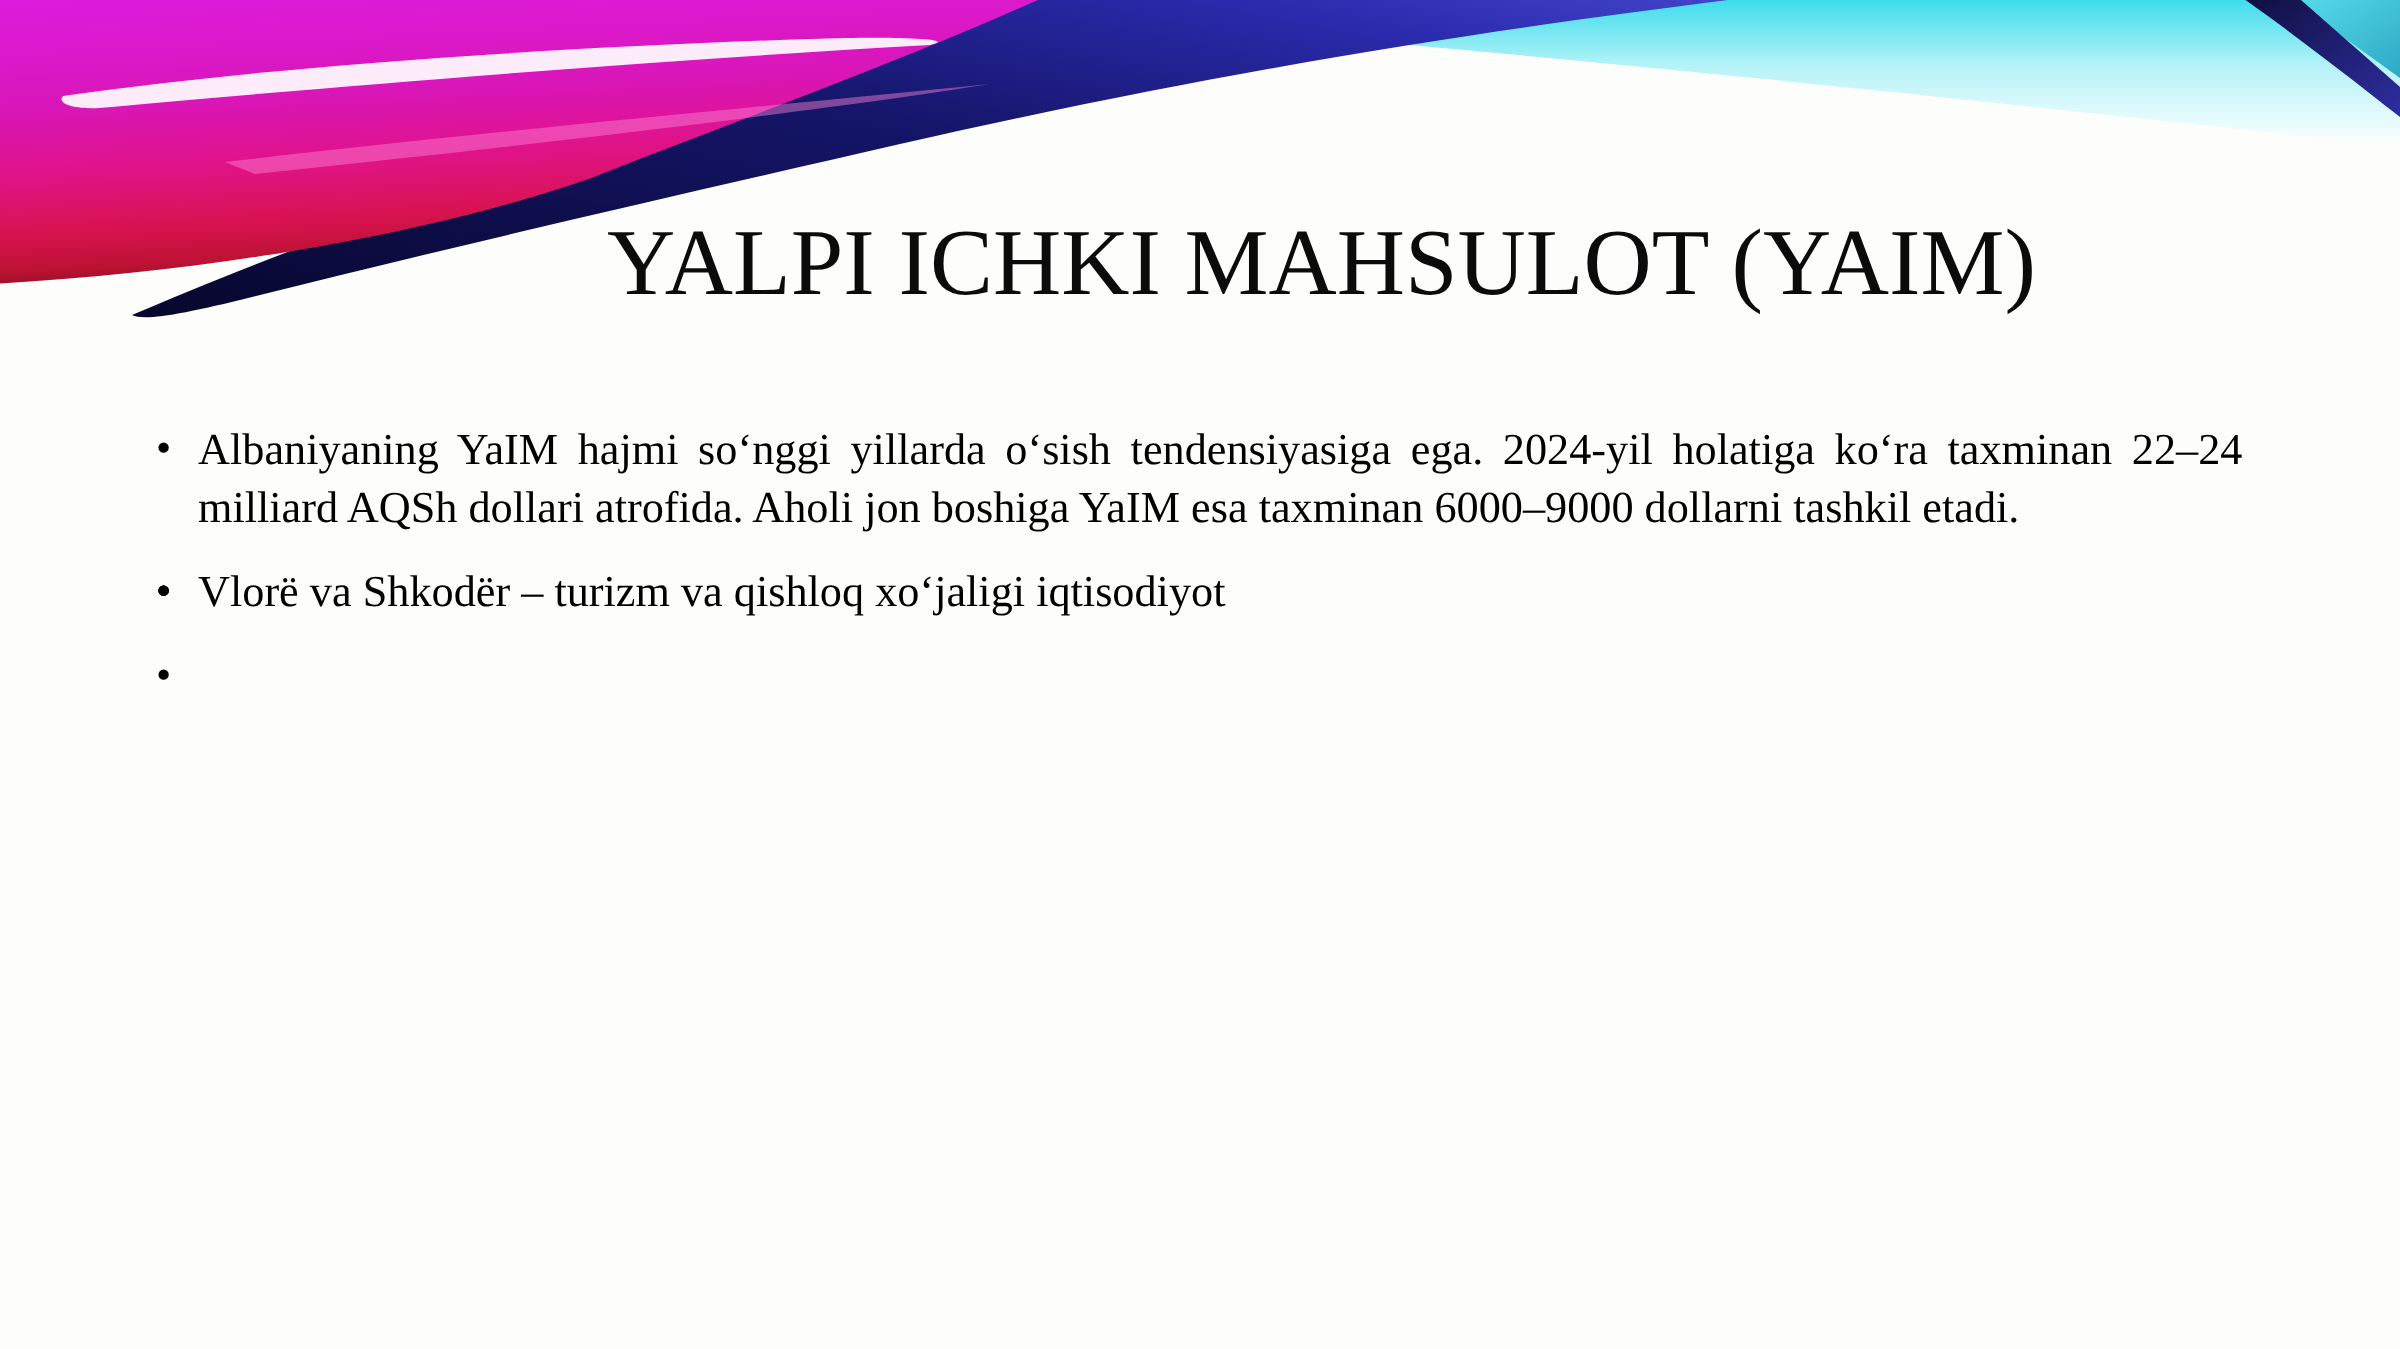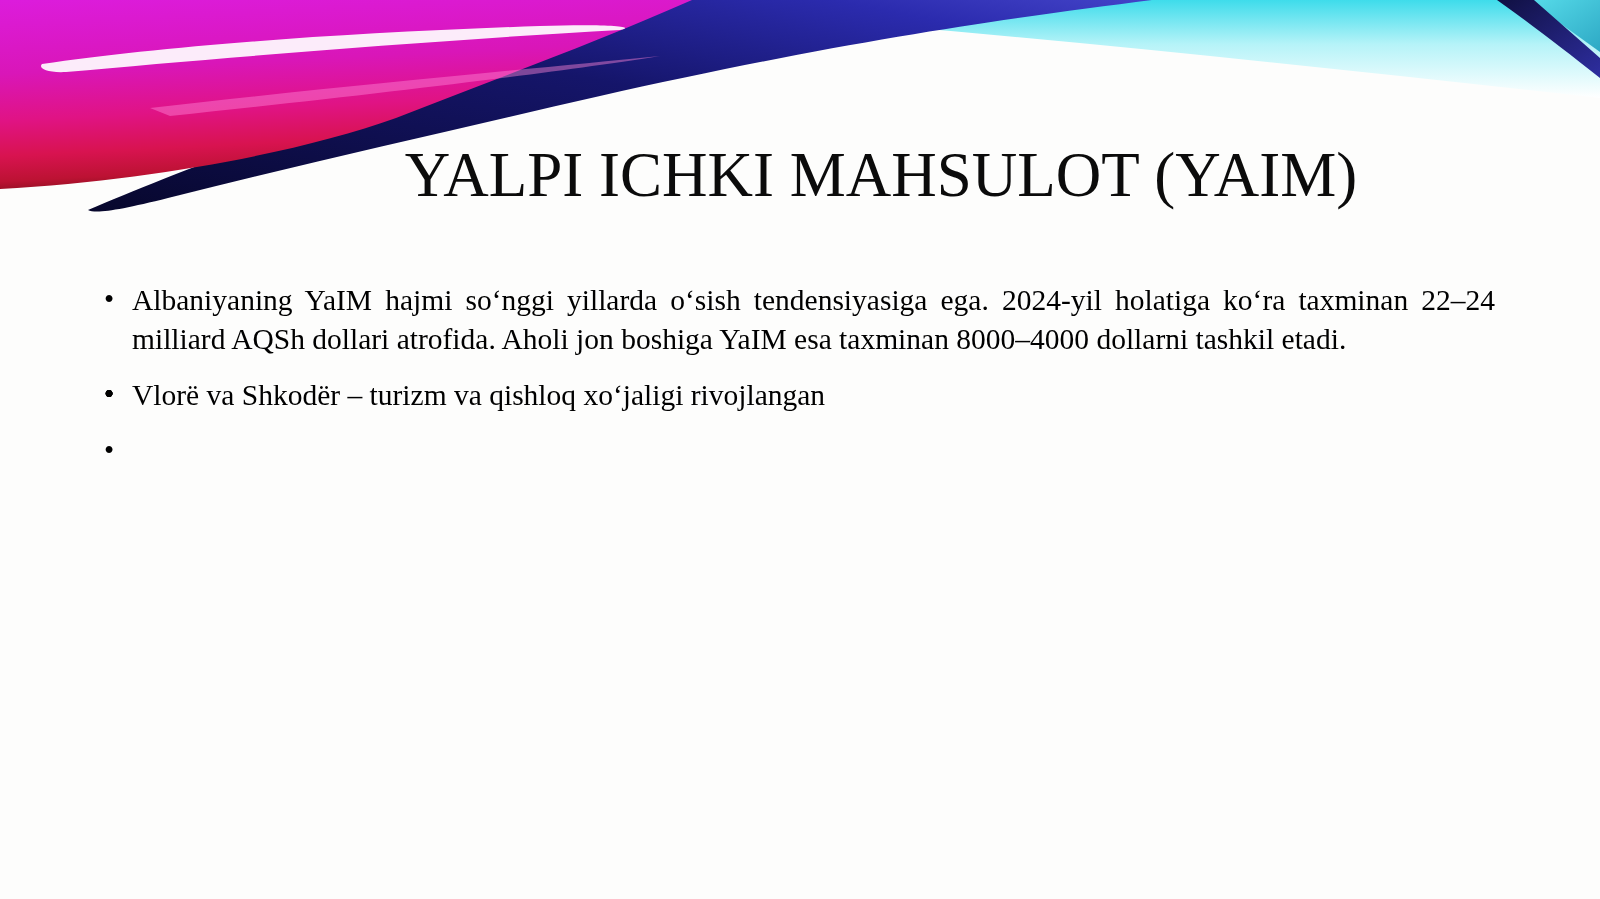--- a/index.html
+++ b/index.html
@@ -88,34 +88,34 @@
     <path d="M 1528,0 L 1600,0 L 1600,52 Z" fill="url(#gTeal)"></path>
     <path d="M 1497,0 L 1534,0 L 1600,58 L 1600,78 C 1562,48 1528,22 1497,0 Z" fill="url(#gStripe)"></path>
   </svg>
 
   <div class="slide-title">YALPI ICHKI MAHSULOT (YAIM)</div>
 
   <div class="bullets">
     <ul>
       <li>
         <span class="dot">•</span>
-        <span>Albaniyaning YaIM hajmi so‘nggi yillarda o‘sish tendensiyasiga ega. 2024-yil holatiga ko‘ra taxminan 22–24 milliard AQSh dollari atrofida. Aholi jon boshiga YaIM esa taxminan 8000–4000 dollarni tashkil etadi.</span>
+        <span>Albaniyaning YaIM hajmi so‘nggi yillarda o‘sish tendensiyasiga ega. 2024-yil holatiga ko‘ra taxminan 22–24 milliard AQSh dollari atrofida. Aholi jon boshiga YaIM esa taxminan 6000–9000 dollarni tashkil etadi.</span>
       </li>
       <li>
         <span class="dot">•</span>
       </li>
       <li>
         <span class="dot">•</span>
       </li>
       <li>
         <span class="dot">•</span>
       </li>
       <li>
         <span class="dot">•</span>
-        <span>Vlorë va Shkodër – turizm va qishloq xo‘jaligi rivojlangan</span>
+        <span>Vlorë va Shkodër – turizm va qishloq xo‘jaligi iqtisodiyot</span>
       </li>
       <li>
         <span class="dot">•</span>
       </li>
     </ul>
   </div>
 
 </div>
 
 </body></html>

